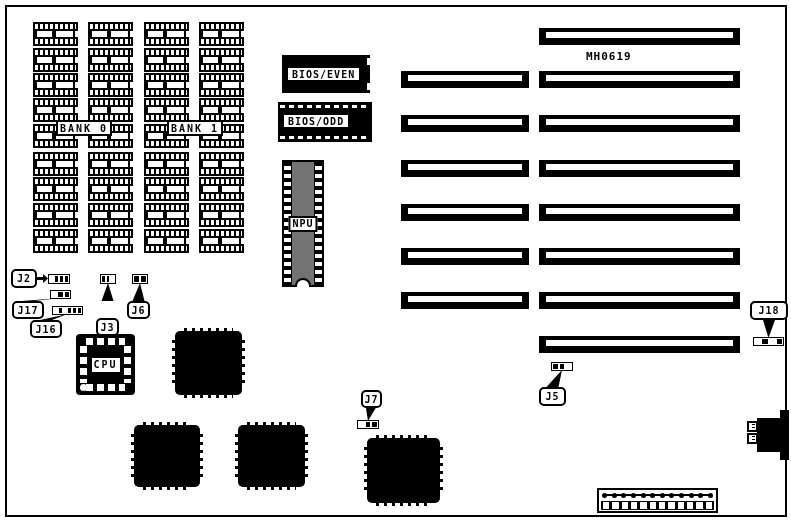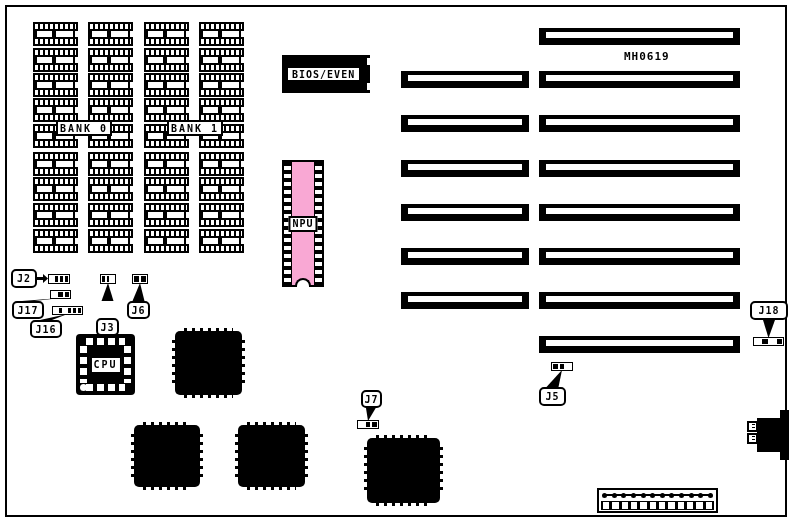--- a/index.html
+++ b/index.html
@@ -26,21 +26,21 @@
   
   .bios-chip{position:absolute;background:#000;}
   .bios-chip .bios-label{position:absolute;left:5px;top:12px;height:14px;background:#fff;border:1px solid #000;
     display:flex;align-items:center;padding:0 4px;font-size:10px;font-weight:bold;letter-spacing:1px;white-space:nowrap;text-align:center;}
   .bios-chip.solid .nt{right:0;top:3px;width:3px;height:7px;background:#fff;}
   .bios-chip.solid .nb{right:0;bottom:3px;width:3px;height:7px;background:#fff;}
   .bios-chip.dashed .dt{left:2px;right:2px;top:3px;height:3px;background:repeating-linear-gradient(90deg,#fff 0 5px,#000 5px 9px);}
   .bios-chip.dashed .db{left:2px;right:2px;bottom:3px;height:3px;background:repeating-linear-gradient(90deg,#fff 0 5px,#000 5px 9px);}
 
   
-  .npu{position:absolute;background:#f9a8d4;border:2px solid #000;}
+  .npu{position:absolute;background:#737373;border:2px solid #000;}
   .npu .pl{left:0;top:0;bottom:0;width:8px;background:repeating-linear-gradient(180deg,#000 0 4px,#fff 4px 8px);border-right:1px solid #000;}
   .npu .pr{right:0;top:0;bottom:0;width:8px;background:repeating-linear-gradient(180deg,#000 0 4px,#fff 4px 8px);border-left:1px solid #000;}
   .npu .npu-label{position:absolute;left:50%;top:50%;transform:translate(-50%,-50%);background:#fff;border:2px solid #000;
     font-size:10px;font-weight:bold;letter-spacing:1px;padding:0 2px;line-height:12px;}
   .npu .notch{position:absolute;bottom:-2px;left:50%;transform:translateX(-50%);width:16px;height:9px;background:#fff;
     border:2px solid #000;border-bottom:none;border-radius:8px 8px 0 0;}
 
   
   .slot{position:absolute;background:#000;}
   .slot i{left:7px;right:7px;top:4px;height:6px;background:#fff;}
@@ -95,21 +95,21 @@
   <svg id="tails" width="791" height="527" viewBox="0 0 791 527">
       <polygon points="37,277 43,277 43,274 48,278.5 43,283 43,280 37,280" fill="#000"></polygon>
       <polygon points="22,301 34,301 60.5,298" fill="#000"></polygon>
       <polygon points="40,320 52,320 67.5,314" fill="#000"></polygon>
       <polygon points="101.5,301 113.5,301 108,283" fill="#000"></polygon>
       <polygon points="132.5,301 144.5,301 140,283" fill="#000"></polygon>
       <polygon points="365.5,405 377.5,405 368,421" fill="#000"></polygon>
       <polygon points="546.5,387 558.5,387 562,370" fill="#000"></polygon>
       <polygon points="763,320 775,320 768.5,338" fill="#000"></polygon>
     </svg>
-  <span class="part-number" id="part-number" style="left: 624px; top: 50px;">MH0619</span>
+  <span class="part-number" id="part-number" style="left: 586px; top: 50px;">MH0619</span>
 <div class="mem-chip" style="left: 33px; top: 22px; width: 45px; height: 24px;">
       <i class="t"></i>
       <i class="w1"></i>
       <i class="w2"></i>
       <i class="b"></i>
       <i class="n"></i>
     </div>
     <div class="mem-chip" style="left: 33px; top: 48px; width: 45px; height: 24px;">
       <i class="t"></i>
       <i class="w1"></i>
@@ -354,20 +354,25 @@
       <i class="w2"></i>
       <i class="b"></i>
       <i class="n"></i>
     </div>
     <div class="box-label" style="left: 56px; top: 120px; width: 56px; height: 16px;">BANK 0</div>
     <div class="box-label" style="left: 167px; top: 120px; width: 56px; height: 16px;">BANK 1</div>
     <div class="bios-chip solid" style="left: 282px; top: 55px; width: 88px; height: 38px;">
       <i class="nt"></i>
       <i class="nb"></i>
       <span class="bios-label">BIOS/EVEN</span>
+    </div>
+    <div class="bios-chip dashed" style="left: 278px; top: 102px; width: 94px; height: 40px;">
+      <i class="dt"></i>
+      <i class="db"></i>
+      <span class="bios-label">BIOS/ODD</span>
     </div>
     <div class="npu" style="left: 282px; top: 160px; width: 42px; height: 127px;">
       <i class="pl"></i>
       <i class="pr"></i>
       <i class="notch"></i>
       <span class="npu-label">NPU</span>
     </div>
     <div class="slot" style="left: 539px; top: 28px; width: 201px; height: 17px;">
       <i class=""></i>
     </div>

